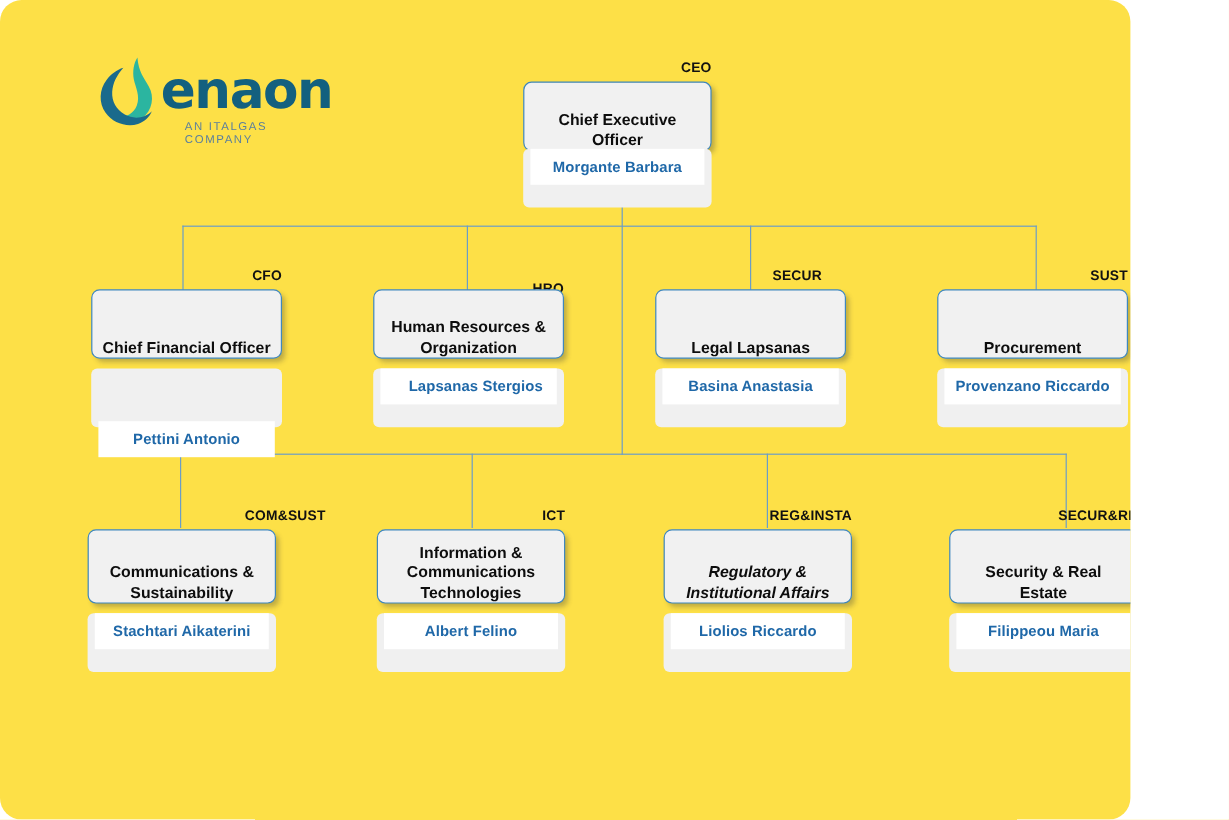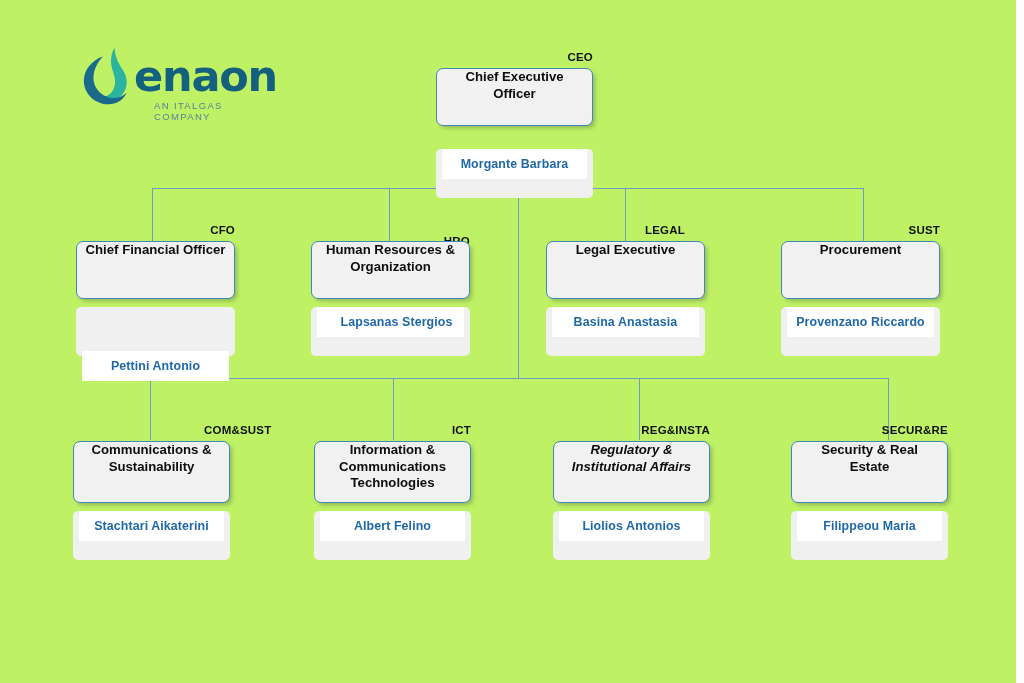--- a/index.html
+++ b/index.html
@@ -2,25 +2,26 @@
 <html><head>
 <meta charset="utf-8">
 <style>
   html, body {
     margin: 0;
     padding: 0;
     background: #ffffff;
   }
   #page {
     position: relative;
-    width: 1016px;
+    width: 942px;
     height: 683px;
-    background: #bef264;
+    background: #fde047;
     overflow: hidden;
     font-family: "Liberation Sans", sans-serif;
+    border-radius: 18px;
     -webkit-font-smoothing: antialiased;
   }
 
   
   #logo {
     position: absolute;
     left: 78px;
     top: 46px;
     width: 200px;
     height: 68px;
@@ -77,21 +78,21 @@
   }
   .node-box {
     position: absolute;
     top: 17px;
     left: 0;
     box-sizing: border-box;
     background: #f1f1f1;
     border: 1.6px solid #3f87bd;
     border-radius: 7px;
     display: flex;
-    align-items: flex-start;
+    align-items: flex-end;
     justify-content: center;
     text-align: center;
     box-shadow: 3px 3px 4px -1px rgba(60,60,60,0.32);
   }
   .node-title {
     font-size: 13.2px;
     font-weight: bold;
     color: #0d0d0d;
     line-height: 16.5px;
     padding: 0 8px;
@@ -148,21 +149,21 @@
   <div class="conn conn-v" style="left:150px; top:378px; height:62px;"></div>
   <div class="conn conn-v" style="left:393px; top:378px; height:62px;"></div>
   <div class="conn conn-v" style="left:639px; top:378px; height:62px;"></div>
   <div class="conn conn-v" style="left:888px; top:378px; height:62px;"></div>
 
   <div class="node" style="left:436px; top:51px; width:157px;">
     <div class="node-code" style="right:0px;">CEO</div>
     <div class="node-box" style="width:157px; height:58px;">
       <div class="node-title">Chief Executive Officer</div>
     </div>
-    <div class="node-person-wrap" style="top:98px; width:157px; height:49px;">
+    <div class="node-person-wrap" style="top:73px; width:157px; height:49px;">
       <div class="node-person" style="width:145px; height:30px;">Morgante Barbara</div>
     </div>
   </div>
 
   <div class="node" style="left:76px; top:224px; width:159px;">
     <div class="node-code" style="right:0px;margin-left:22px;">CFO</div>
     <div class="node-box" style="width:159px; height:58px;">
       <div class="node-title">Chief Financial Officer</div>
     </div>
     <div class="node-person-wrap" style="top:83px; width:159px; height:49px;">
@@ -174,23 +175,23 @@
     <div class="node-code" style="right:0px;margin-top:11px;">HRO</div>
     <div class="node-box" style="width:159px; height:58px;">
       <div class="node-title">Human Resources &amp; Organization</div>
     </div>
     <div class="node-person-wrap" style="top:83px; width:159px; height:49px;">
       <div class="node-person" style="width:147px; height:30px;padding-left:12px;">Lapsanas Stergios</div>
     </div>
   </div>
 
   <div class="node" style="left:546px; top:224px; width:159px;">
-    <div class="node-code" style="right:20px;">LEGAL</div>
-    <div class="node-box" style="width:159px; height:58px;">
-      <div class="node-title">Legal Executive</div>
+    <div class="node-code" style="right:20px;">SECUR</div>
+    <div class="node-box" style="width:159px; height:58px;">
+      <div class="node-title">Legal Lapsanas</div>
     </div>
     <div class="node-person-wrap" style="top:83px; width:159px; height:49px;">
       <div class="node-person" style="width:147px; height:30px;">Basina Anastasia</div>
     </div>
   </div>
 
   <div class="node" style="left:781px; top:224px; width:159px;">
     <div class="node-code" style="right:0px;">SUST</div>
     <div class="node-box" style="width:159px; height:58px;">
       <div class="node-title">Procurement</div>
@@ -219,21 +220,21 @@
       <div class="node-person" style="width:145px; height:30px;">Albert Felino</div>
     </div>
   </div>
 
   <div class="node" style="left:553px; top:424px; width:157px;">
     <div class="node-code" style="right:0px;">REG&amp;INSTA</div>
     <div class="node-box" style="width:157px; height:62px;font-style:italic;">
       <div class="node-title">Regulatory &amp; Institutional Affairs</div>
     </div>
     <div class="node-person-wrap" style="top:87px; width:157px; height:49px;">
-      <div class="node-person" style="width:145px; height:30px;">Liolios Antonios</div>
+      <div class="node-person" style="width:145px; height:30px;">Liolios Riccardo</div>
     </div>
   </div>
 
   <div class="node" style="left:791px; top:424px; width:157px;">
     <div class="node-code" style="right:0px;">SECUR&amp;RE</div>
     <div class="node-box" style="width:157px; height:62px;">
       <div class="node-title">Security &amp; Real Estate</div>
     </div>
     <div class="node-person-wrap" style="top:87px; width:157px; height:49px;">
       <div class="node-person" style="width:145px; height:30px;">Filippeou Maria</div>

